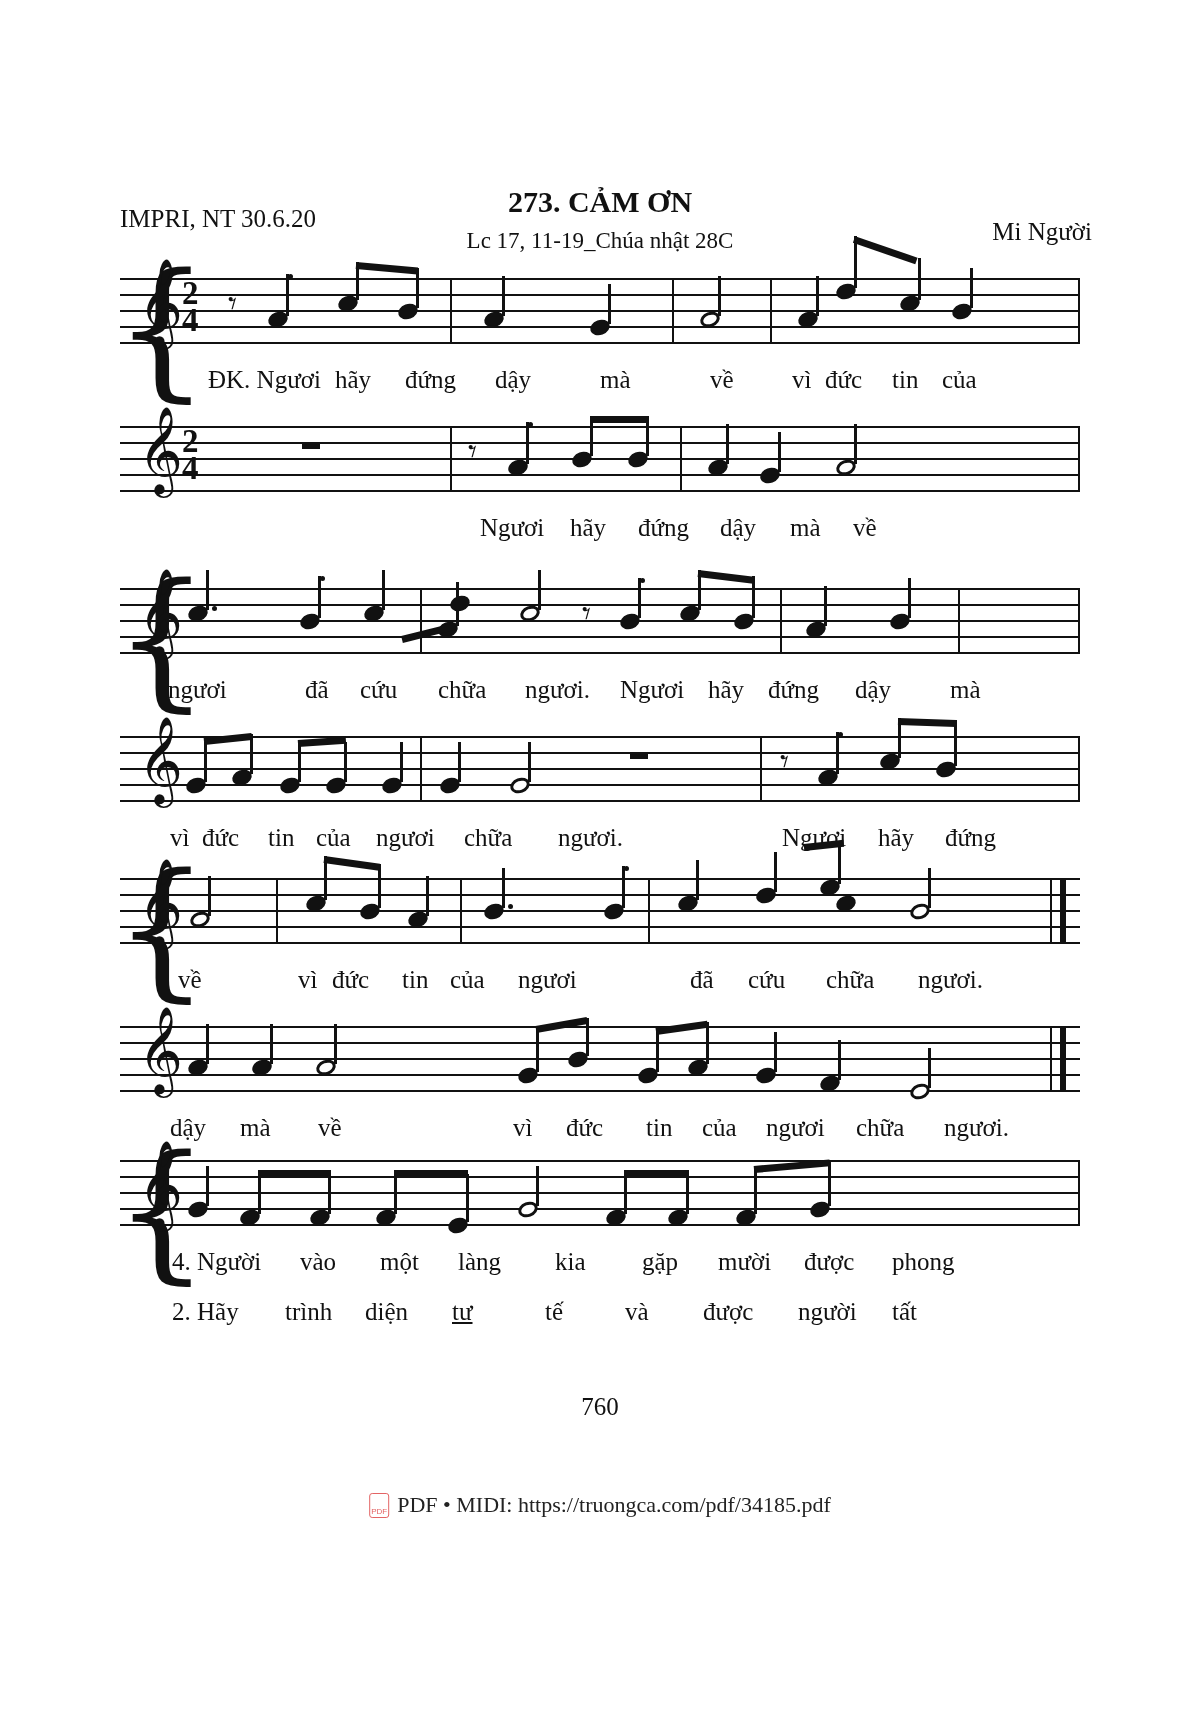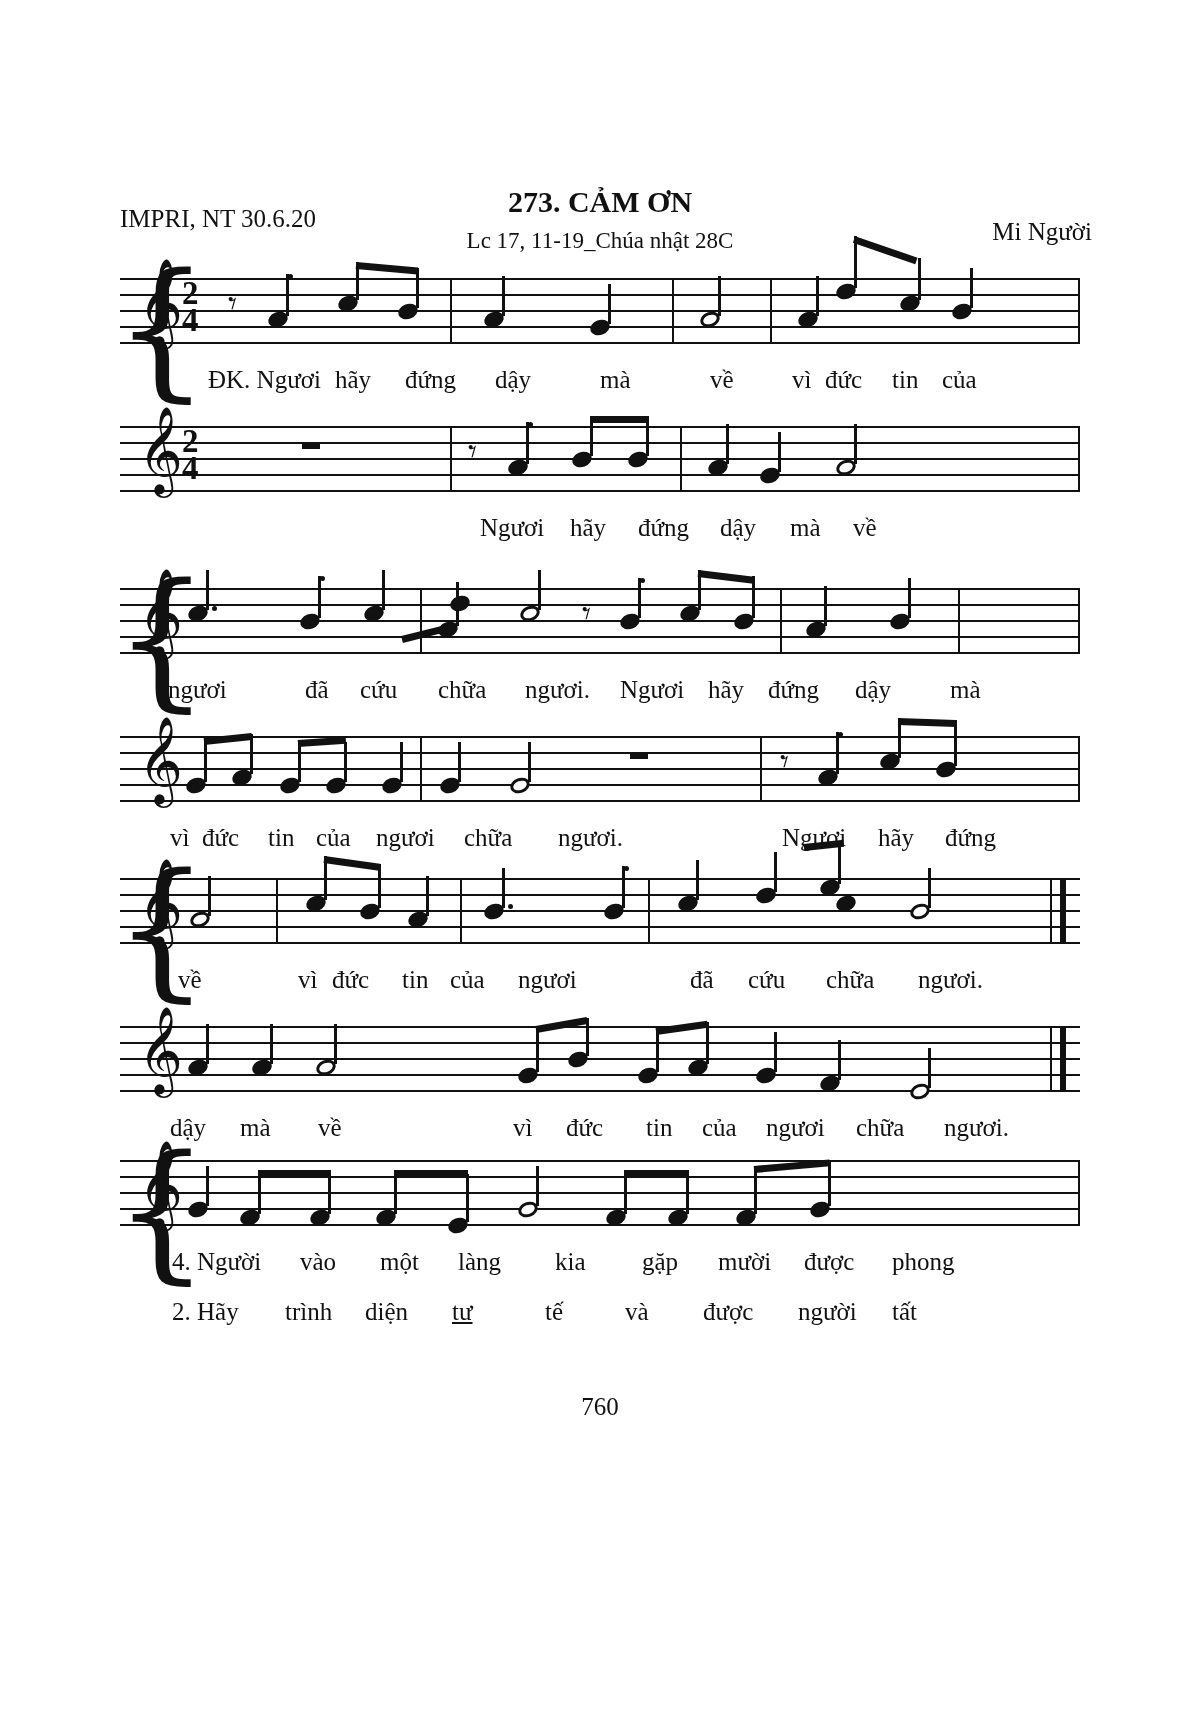--- a/index.html
+++ b/index.html
@@ -674,14 +674,18 @@
       <span class="lyric underline" style="left:332px; top:138px;">tư</span>
       <span class="lyric" style="left:425px; top:138px;">tế</span>
       <span class="lyric" style="left:505px; top:138px;">và</span>
       <span class="lyric" style="left:583px; top:138px;">được</span>
       <span class="lyric" style="left:678px; top:138px;">người</span>
       <span class="lyric" style="left:772px; top:138px;">tất</span>
     </div>
   </div>
 
   <div class="page-number">760</div>
+  <div class="footer">
+    <span class="pdf-icon">PDF</span>
+    <span>PDF • MIDI: https://truongca.com/pdf/34185.pdf</span>
+  </div>
 
 </div>
 
 </body></html>

